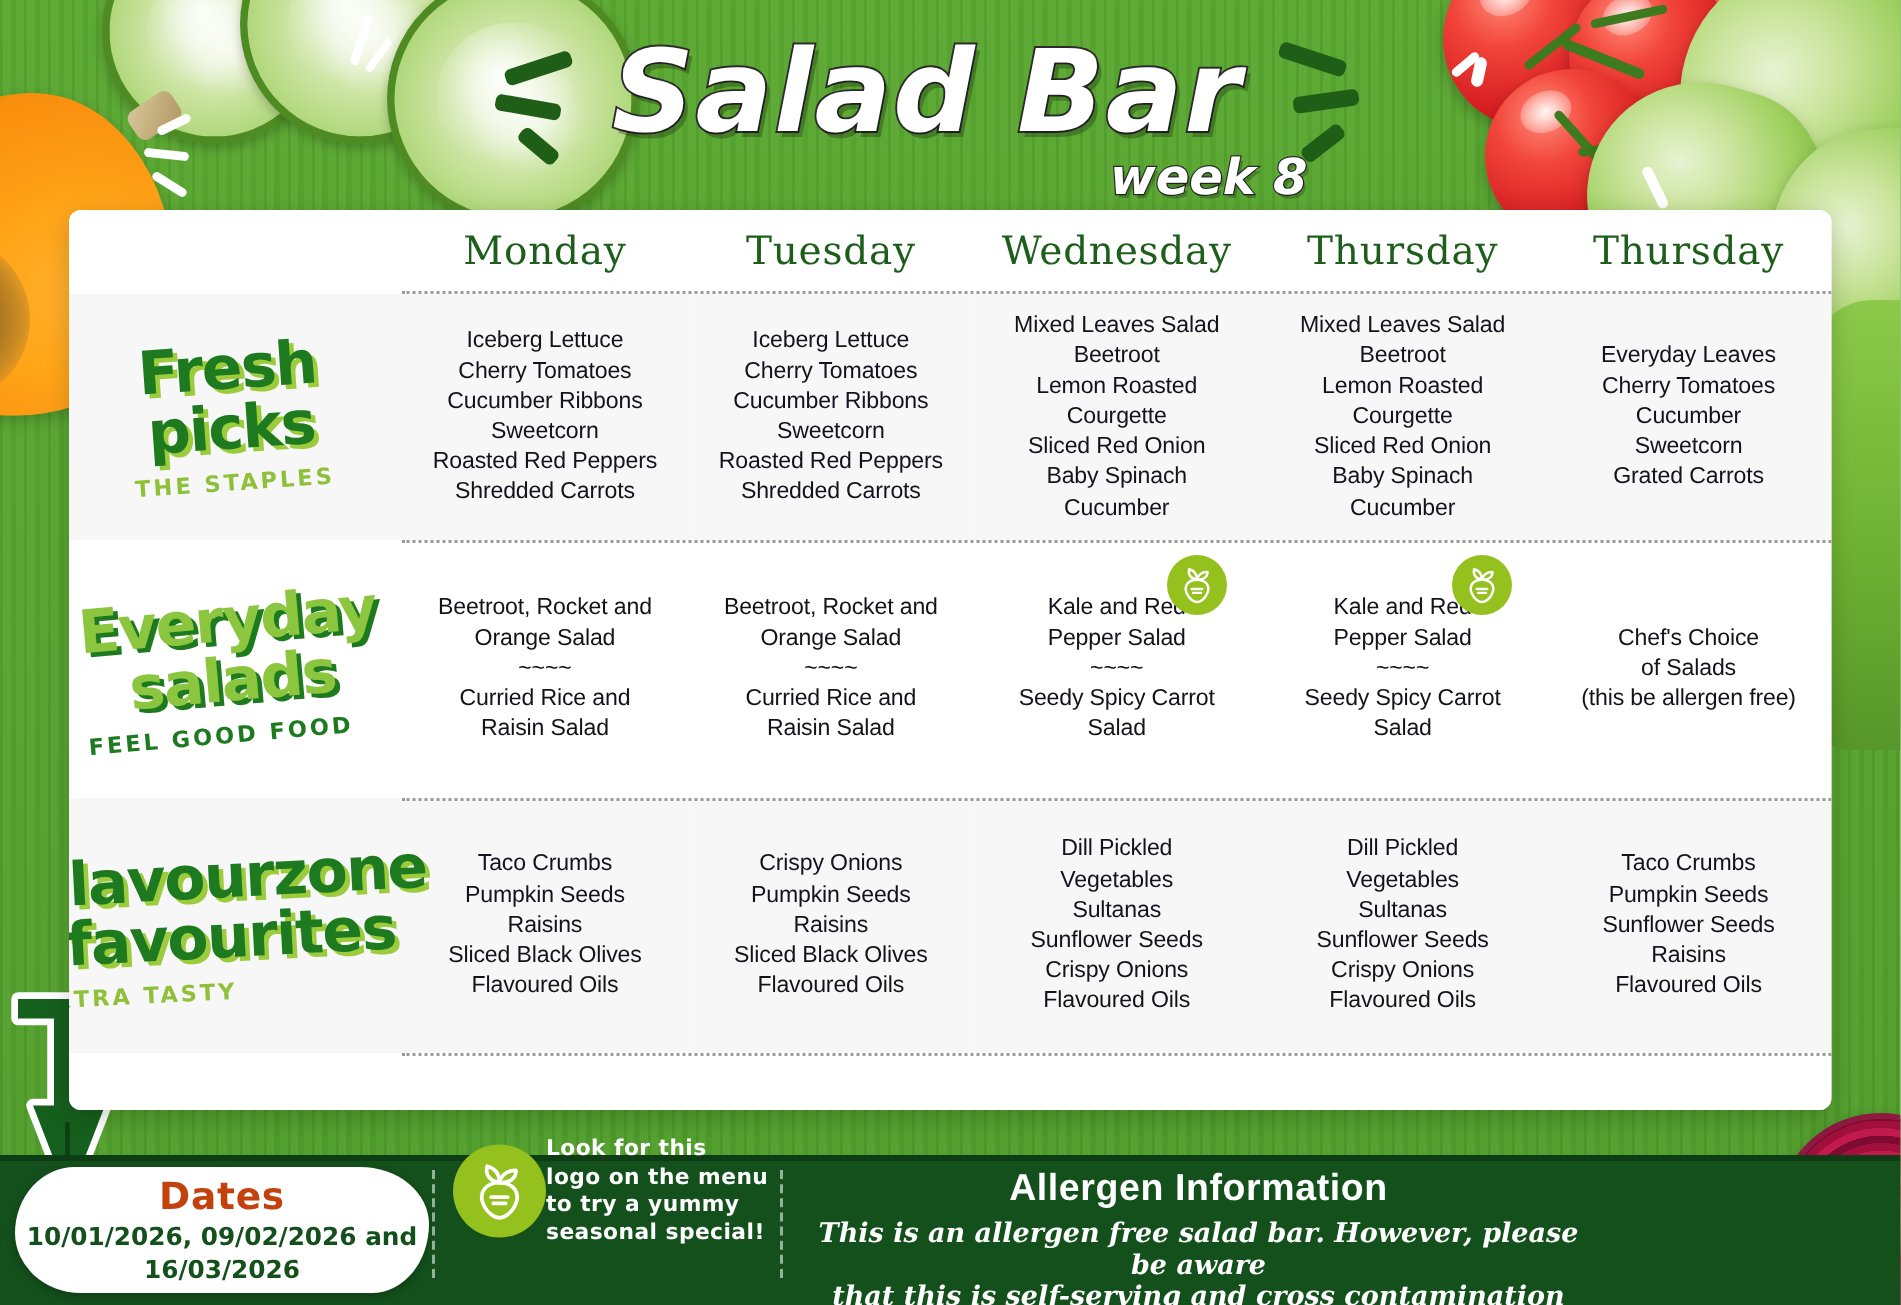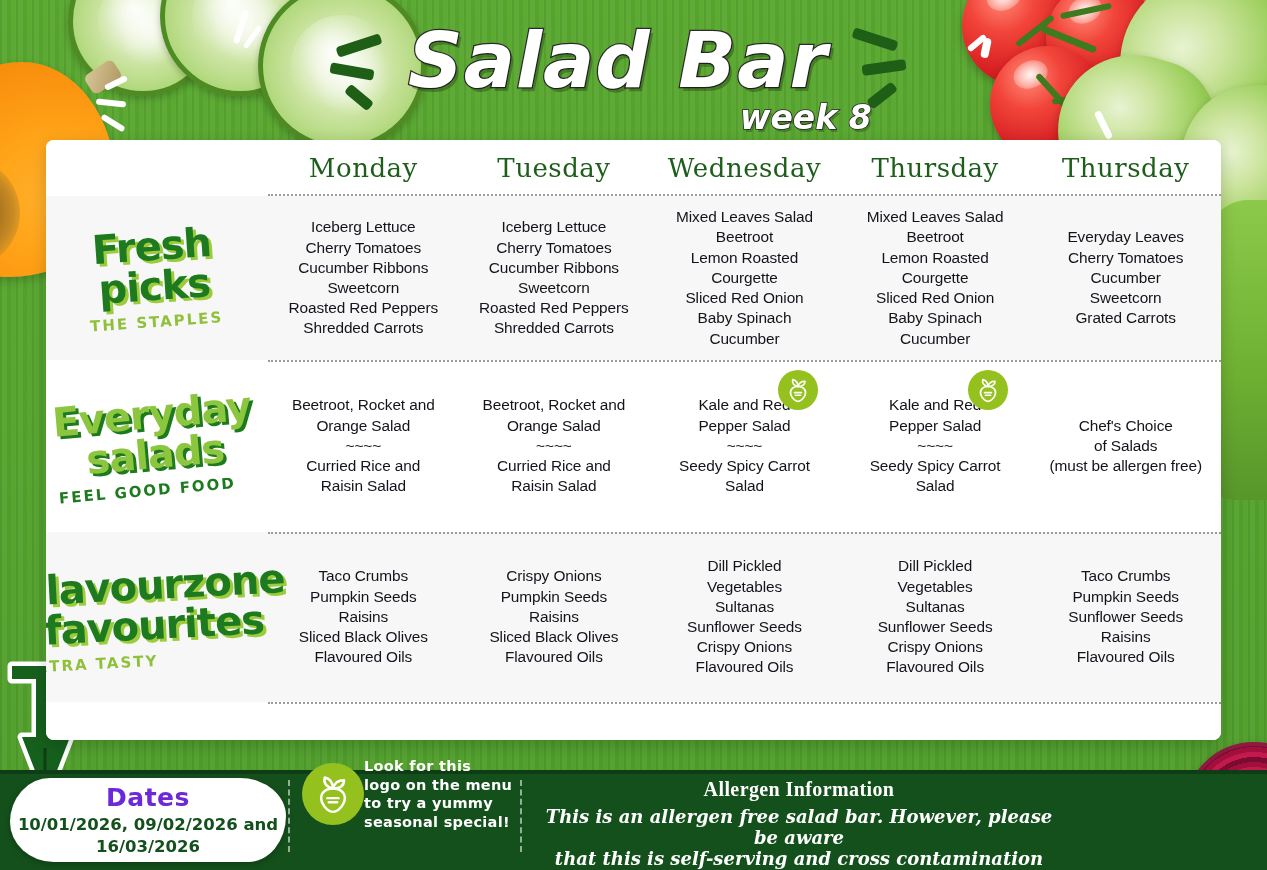--- a/index.html
+++ b/index.html
@@ -277,21 +277,21 @@
     width: 276px; height: 84px;
     background: #ffffff;
     border-radius: 40px 46px 38px 44px / 44px 38px 46px 40px;
     display: flex; flex-direction: column;
     align-items: center; justify-content: center;
     box-shadow: 0 2px 6px rgba(0,0,0,0.25);
   }
   #dates-title {
     font-family: "DejaVu Sans", sans-serif;
     font-weight: bold; font-size: 25px;
-    color: #6d28d9;
+    color: #c2410c;
     letter-spacing: 0.5px;
     margin-bottom: 2px;
   }
   #dates-value {
     font-family: "DejaVu Sans", sans-serif;
     font-weight: bold; font-size: 16.5px;
     color: #14501c;
     text-align: center; line-height: 22px;
     white-space: pre-line;
   }
@@ -320,22 +320,22 @@
     border-left: 2px dashed rgba(255,255,255,0.55);
   }
   #div1 { left: 288px; }
   #div2 { left: 520px; }
 
   #allergen {
     position: absolute; left: 534px; top: 778px; width: 530px;
     text-align: center;
   }
   #allergen-title {
-    font-family: Liberation Serif, serif;
-    font-weight: bold; font-size: 20px;
+    font-family: Liberation Sans, sans-serif;
+    font-weight: bold; font-size: 25px;
     color: #ffffff; letter-spacing: 0.4px;
     margin-bottom: 5px;
   }
   #allergen-body {
     font-family: "DejaVu Serif", serif;
     font-style: italic; font-weight: bold;
     font-size: 18px; line-height: 21px;
     color: #ffffff;
     white-space: pre-line;
   }
@@ -530,21 +530,21 @@
               <line x1="12" y1="19" x2="20" y2="19"></line>
               <line x1="13" y1="22" x2="19" y2="22"></line>
             </svg>
           </div>
         </div>
       </div>
       <div class="band-cell band-b">
         <div class="cell-wrap">
             <div class="cell-text">Chef's Choice
 of Salads
-(must be allergen free)</div>
+(this be allergen free)</div>
           </div>
       </div>
 
       <div class="band-label band-a">
         <div id="lbl-flav">
           <div class="lbl-main style-dark">Flavourzone
 favourites</div>
           <div class="lbl-sub">EXTRA TASTY</div>
         </div>
       </div>

